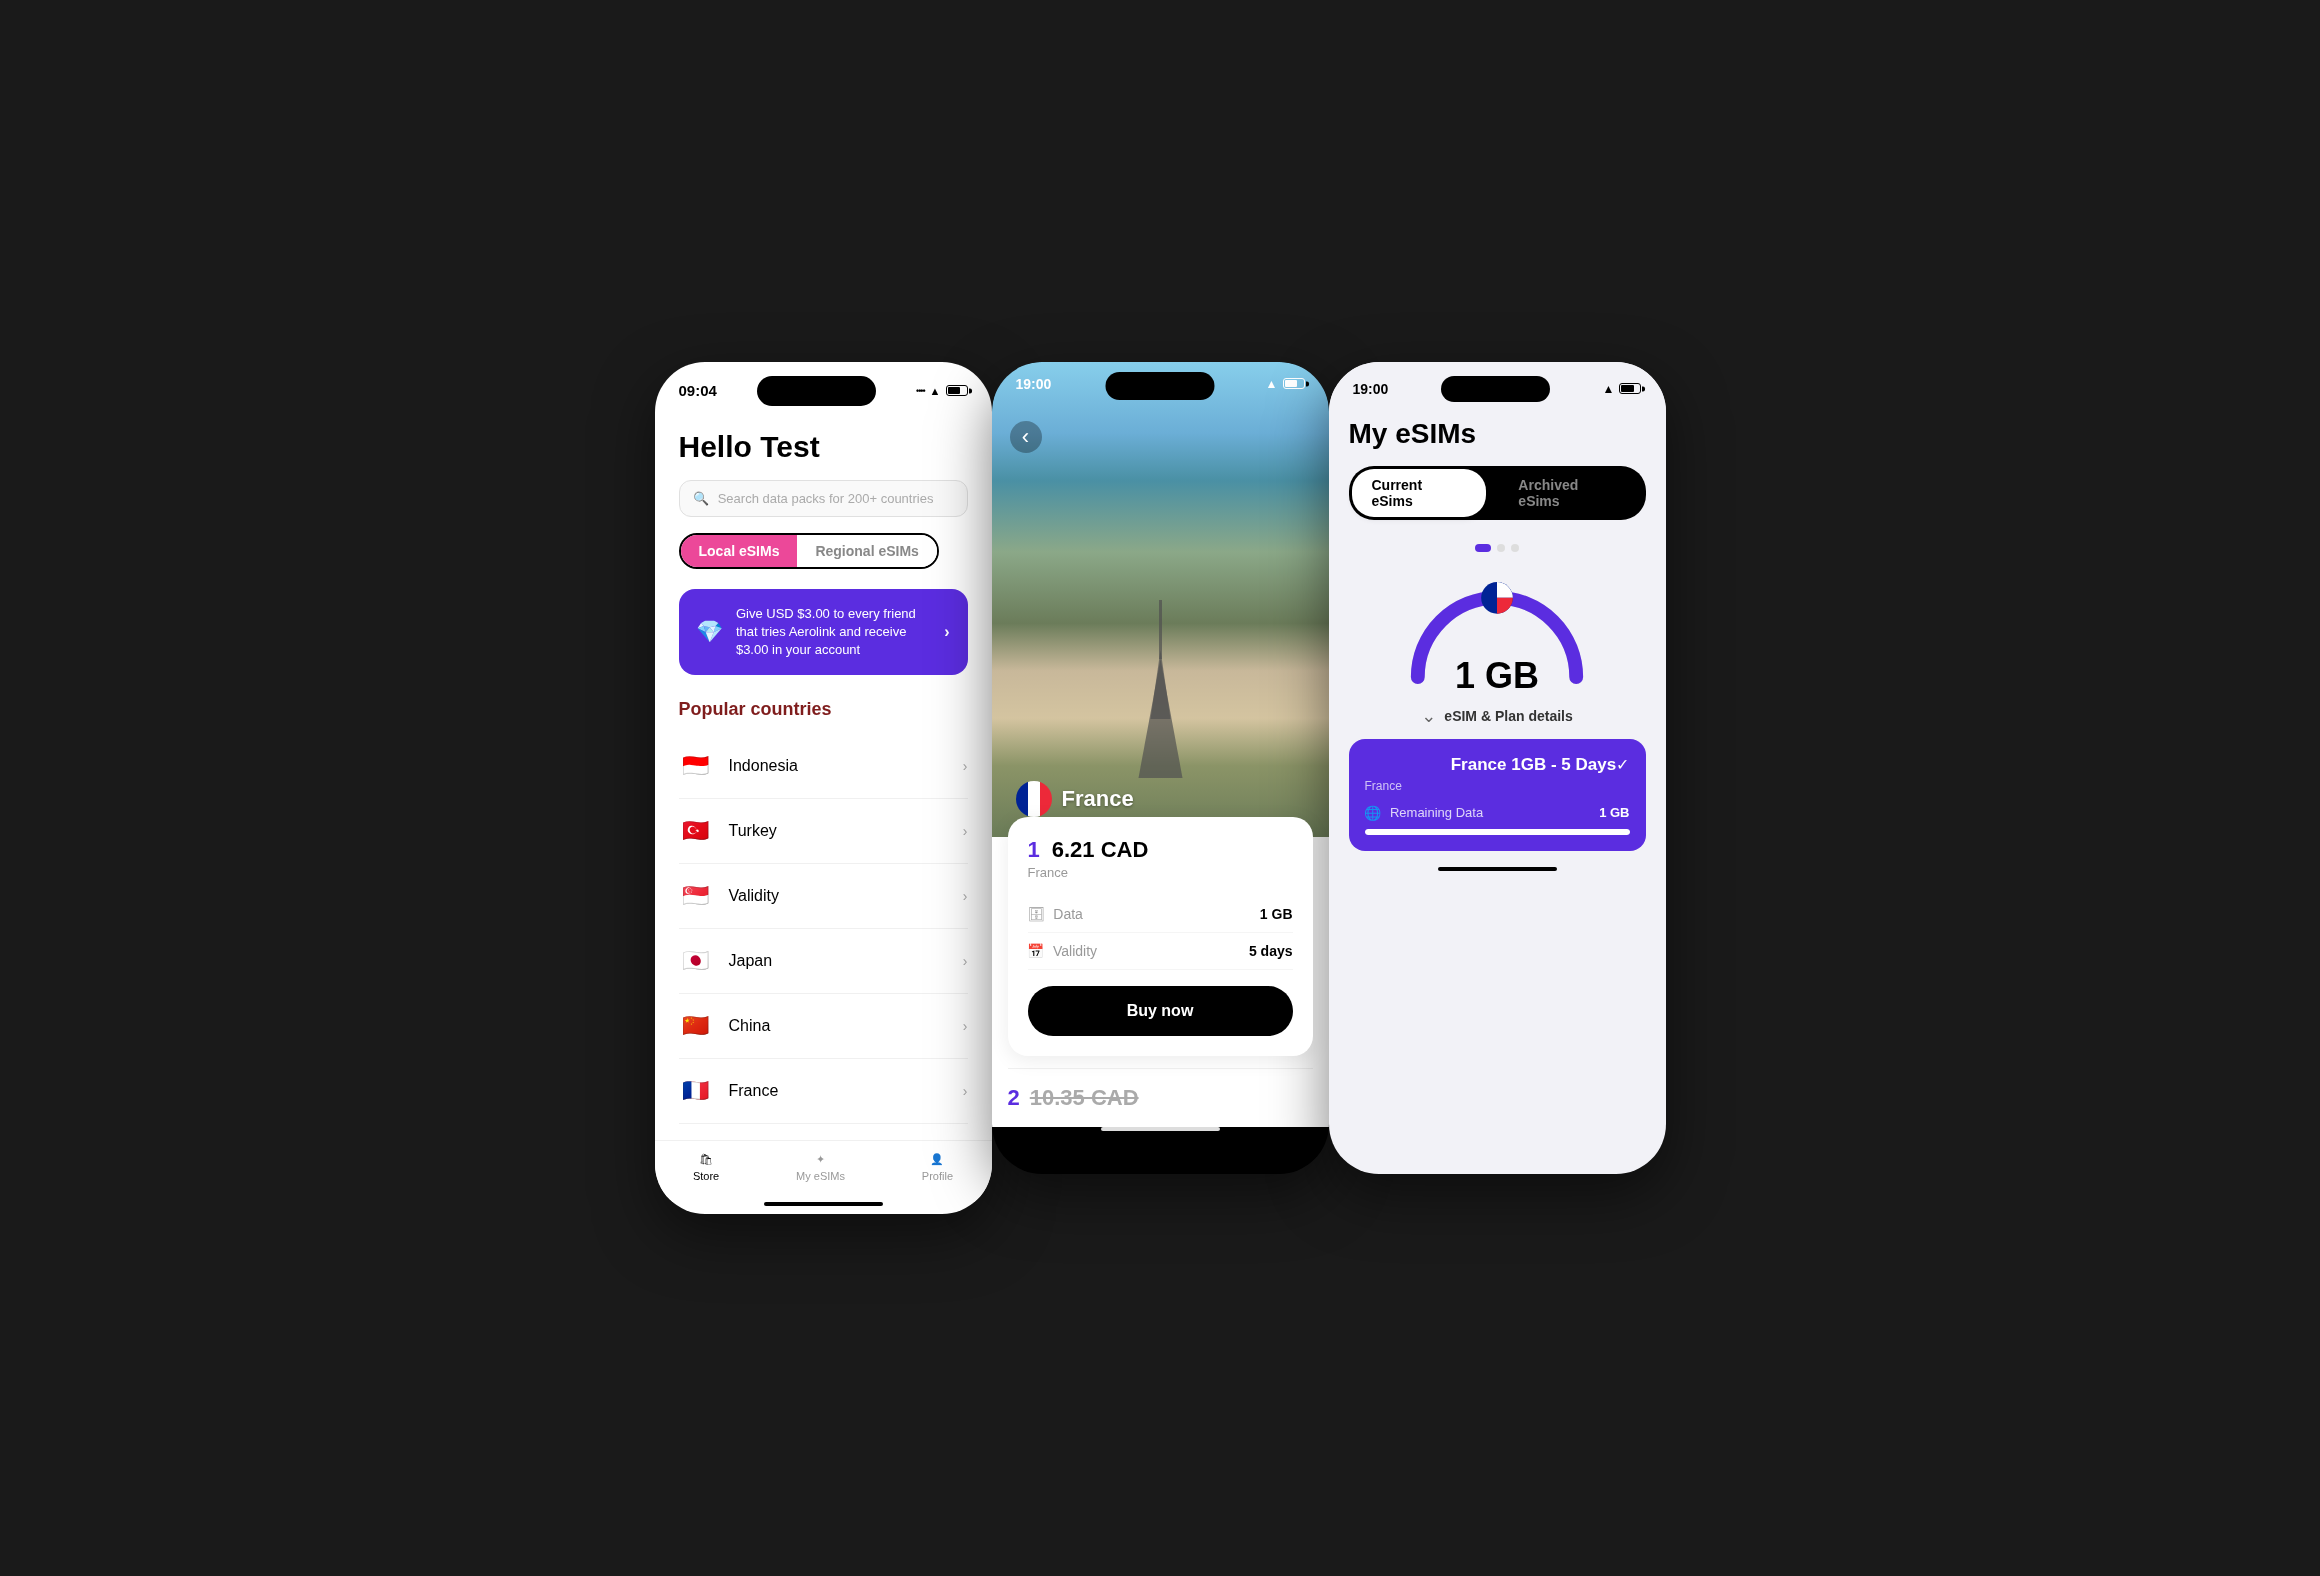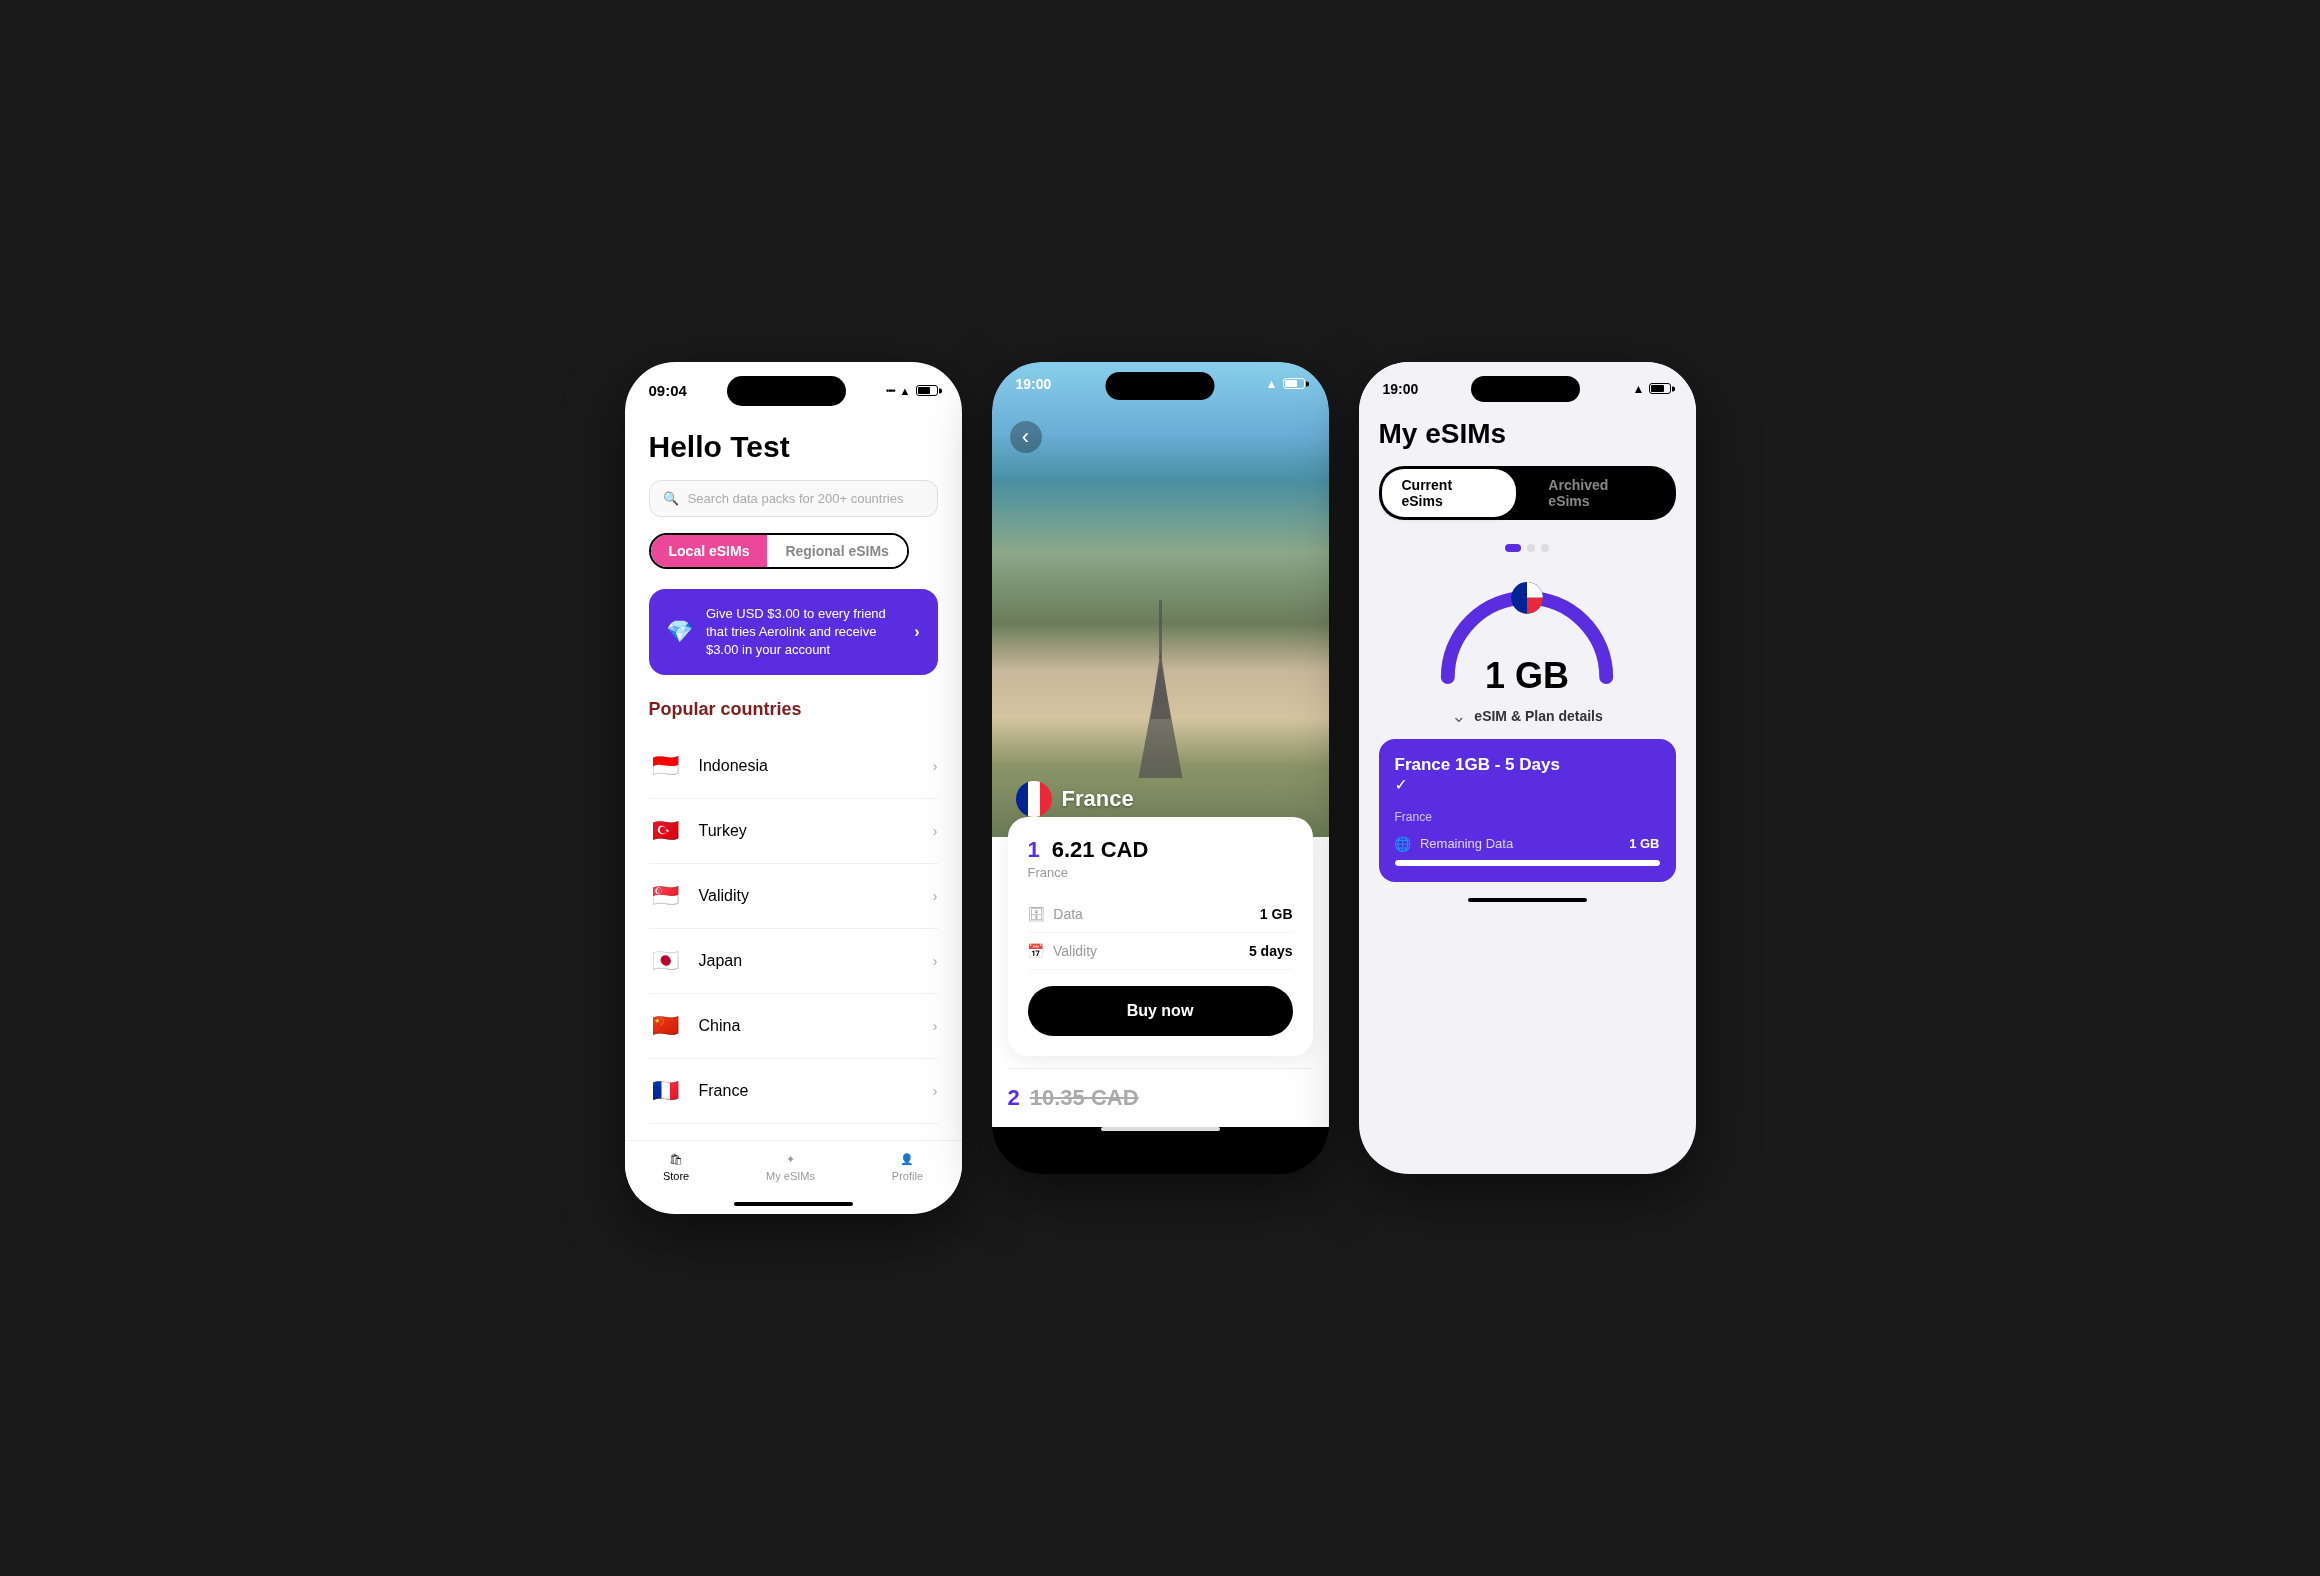--- a/index.html
+++ b/index.html
@@ -7,21 +7,20 @@
       background-color: #1a1a1a;
       display: flex;
       justify-content: center;
       align-items: center;
       min-height: 100vh;
       font-family: -apple-system, BlinkMacSystemFont, 'Segoe UI', sans-serif;
       padding: 40px 20px;
     }
     .screens-container {
       display: flex;
-      gap: 30px;
       align-items: flex-start;
       justify-content: center;
     }
 
     
     .phone {
       background: #ffffff;
       border-radius: 50px;
       overflow: hidden;
       position: relative;
@@ -253,21 +252,21 @@
     .expand-btn {
       display: flex; align-items: center; justify-content: center;
       color: #666; cursor: pointer; font-size: 18px; margin-bottom: 12px;
     }
     .expand-label { font-size: 14px; font-weight: 600; color: #333; margin-left: 8px; }
 
     .active-plan-card {
       background: #5b2de0; border-radius: 16px; padding: 16px; margin-bottom: 16px;
     }
     .active-plan-header {
-      display: flex; justify-content: flex-start; align-items: flex-start; margin-bottom: 16px; flex-direction: column;
+      display: flex; justify-content: flex-end; align-items: flex-start; margin-bottom: 4px;
     }
     .active-plan-title { font-size: 17px; font-weight: 700; color: #fff; }
     .active-plan-check { color: #fff; font-size: 16px; }
     .active-plan-country { font-size: 12px; color: rgba(255,255,255,0.7); margin-bottom: 12px; }
     .active-plan-data-row {
       display: flex; align-items: center; gap: 8px; margin-bottom: 8px;
     }
     .active-plan-data-label { font-size: 13px; color: rgba(255,255,255,0.8); flex: 1; }
     .active-plan-data-value { font-size: 13px; font-weight: 700; color: #fff; }
     .active-plan-bar-bg {

